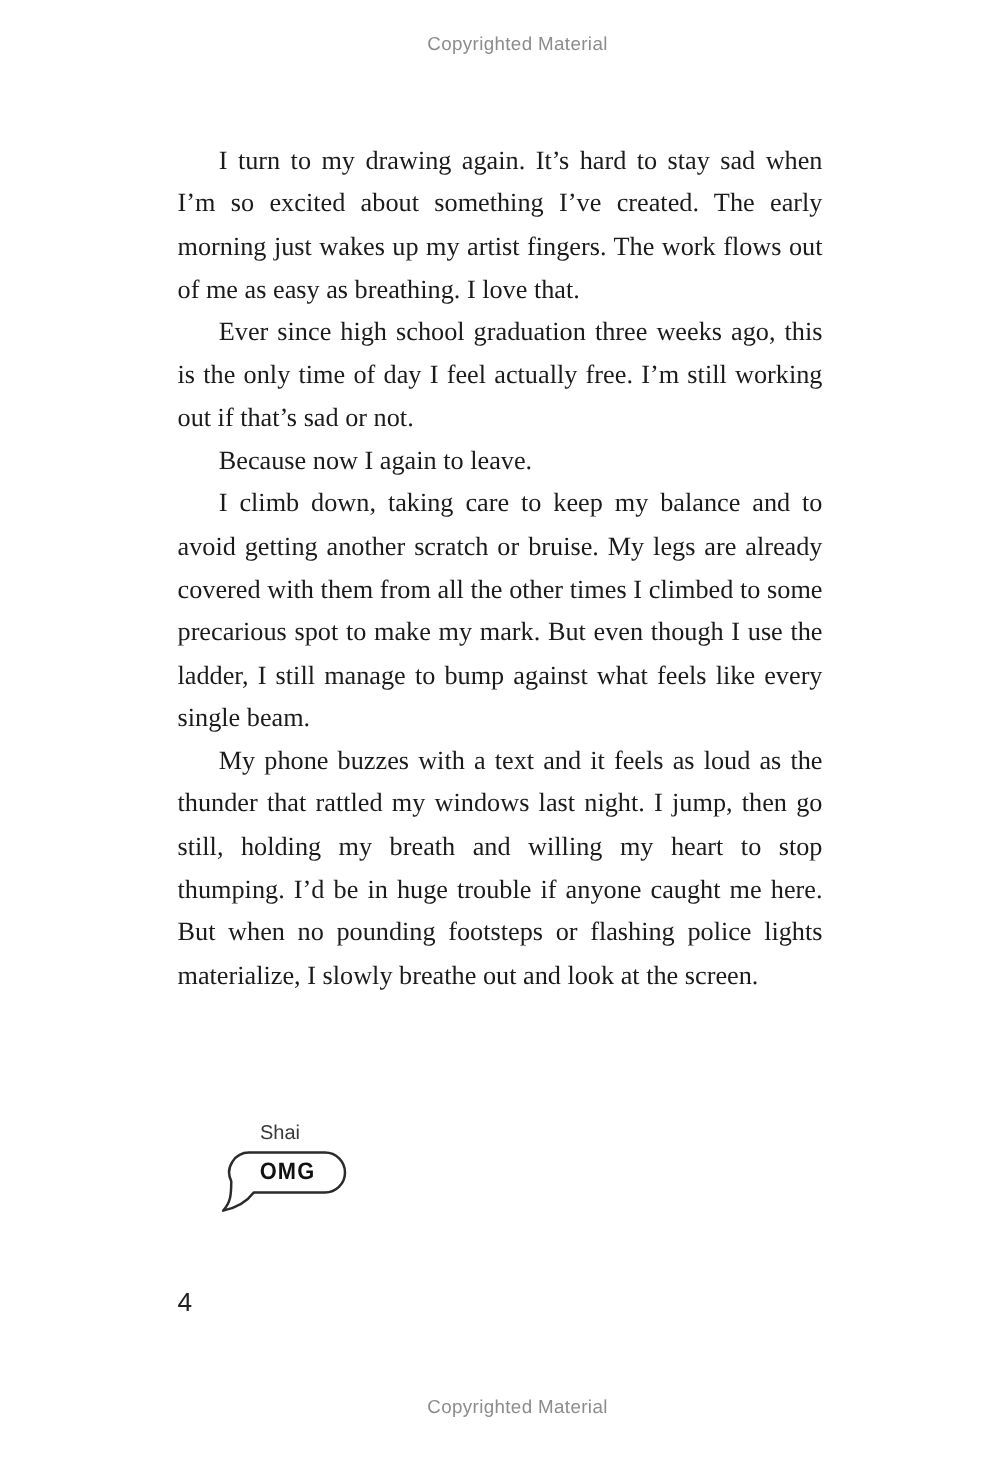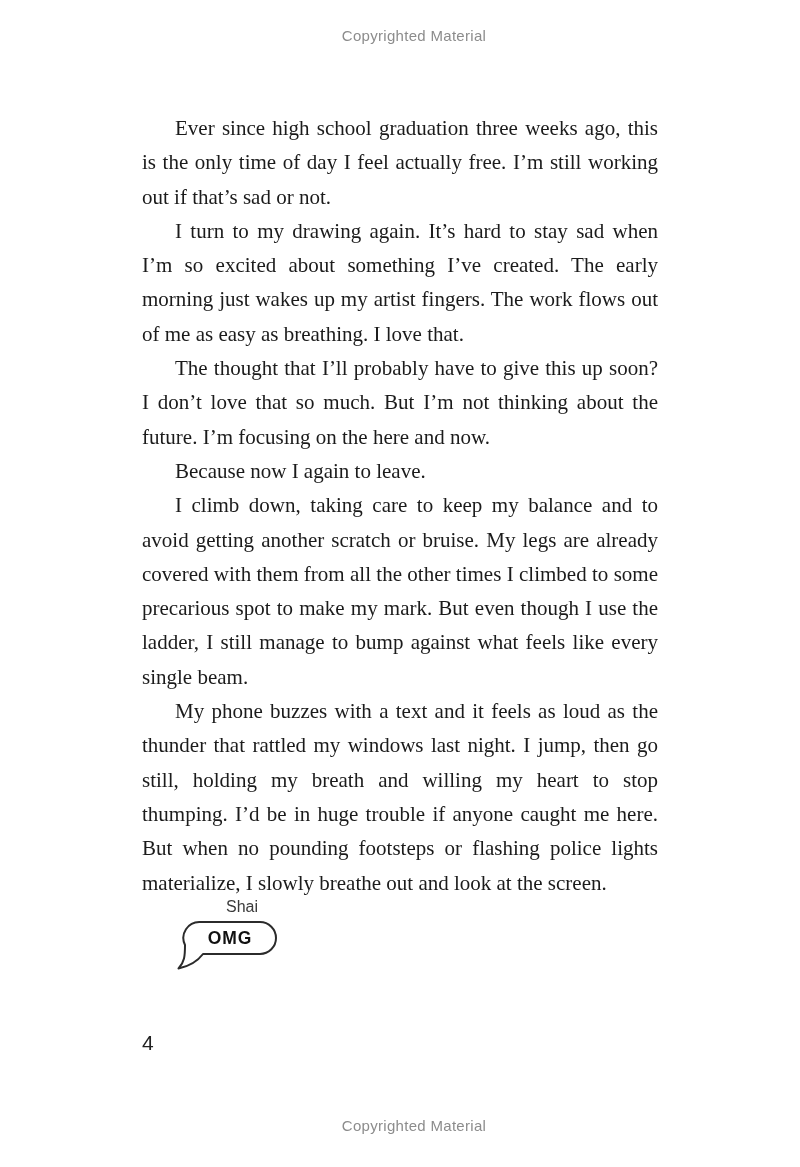--- a/index.html
+++ b/index.html
@@ -46,21 +46,21 @@
     text-indent: 33px;
   }
 
   .message-group {
     position: absolute;
     left: 176px;
     top: 897px;
     width: 130px;
   }
   .message-sender {
-    margin-left: 50px;
+    margin-left: 32px;
     font-family: "Liberation Sans", sans-serif;
     font-size: 16px;
     color: #3a3a3a;
     line-height: 20px;
   }
   .bubble-wrap {
     position: relative;
     width: 110px;
     height: 52px;
     margin-top: 2px;
@@ -97,23 +97,22 @@
   }
 </style>
 </head>
 <body>
 
 <div class="page">
 
   <div class="copyright-notice top">Copyrighted Material</div>
 
   <div class="body-text">
+    <p>I turn to my drawing again. It’s hard to stay sad when I’m so excited about something I’ve created. The early morning just wakes up my artist fingers. The work flows out of me as easy as breathing. I love that.</p>
     <p>Ever since high school graduation three weeks ago, this is the only time of day I feel actually free. I’m still working out if that’s sad or not.</p>
-    <p>I turn to my drawing again. It’s hard to stay sad when I’m so excited about something I’ve created. The early morning just wakes up my artist fingers. The work flows out of me as easy as breathing. I love that.</p>
-    <p>The thought that I’ll probably have to give this up soon? I don’t love that so much. But I’m not thinking about the future. I’m focusing on the here and now.</p>
     <p>Because now I again to leave.</p>
     <p>I climb down, taking care to keep my balance and to avoid getting another scratch or bruise. My legs are already covered with them from all the other times I climbed to some precarious spot to make my mark. But even though I use the ladder, I still manage to bump against what feels like every single beam.</p>
     <p>My phone buzzes with a text and it feels as loud as the thunder that rattled my windows last night. I jump, then go still, holding my breath and willing my heart to stop thumping. I’d be in huge trouble if anyone caught me here. But when no pounding footsteps or flashing police lights materialize, I slowly breathe out and look at the screen.</p>
   </div>
 
   <div class="message-group">
     <div class="message-sender">Shai</div>
     <div class="bubble-wrap">
       <svg width="110" height="52" viewBox="0 0 110 52">
         <path d="M 24 3

